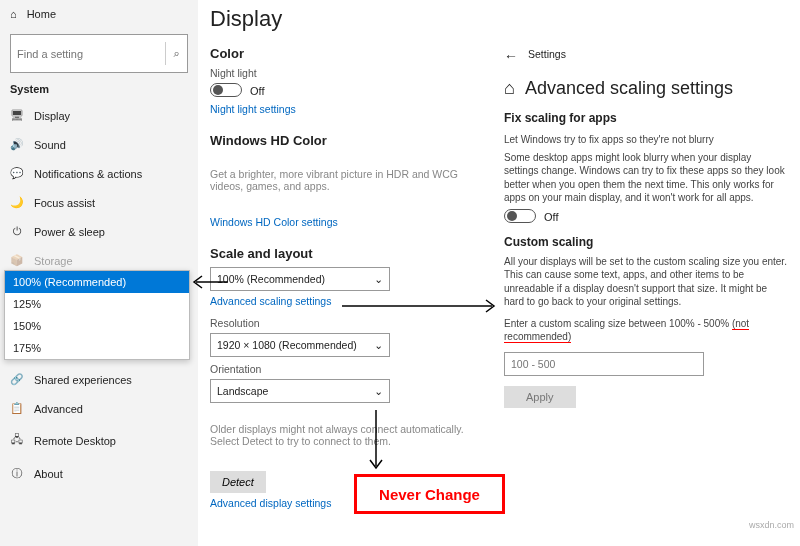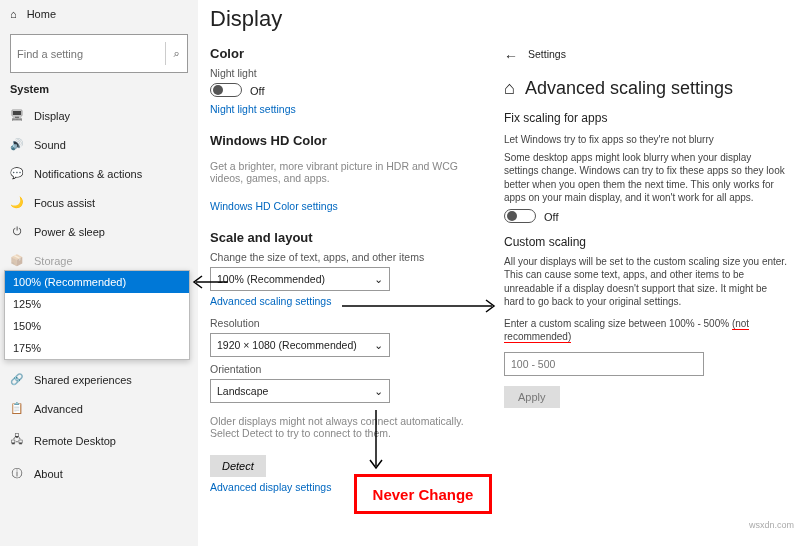--- a/index.html
+++ b/index.html
@@ -16,33 +16,33 @@
 .dropdown-overlay .opt { padding: 5px 8px; font-size: 11px; cursor: pointer; }
 .dropdown-overlay .opt.sel { background: #0078d7; color: #fff; }
 .mid-pane { position: absolute; left: 198px; top: 0; width: 290px; padding: 6px 12px; }
 .mid-pane h1 { font-size: 22px; font-weight: 400; margin-bottom: 10px; }
 .mid-pane h2 { font-size: 13px; font-weight: 600; margin-top: 14px; margin-bottom: 6px; }
 .mid-pane .lbl { font-size: 10.5px; color: #555; margin: 6px 0 4px; }
 .toggle { display: flex; align-items: flex-end; gap: 8px; margin: 2px 0; }
 .toggle-switch { width: 32px; height: 14px; border: 1px solid #555; border-radius: 8px; position: relative; }
 .toggle-knob { width: 10px; height: 10px; border-radius: 50%; background: #555; position: absolute; top: 1px; left: 2px; }
 .link { color: #0067c0; cursor: pointer; font-size: 10.5px; margin: 4px 0; display: inline-block; }
-.desc { color: #888; font-size: 10.5px; margin: 12px 0; }
+.desc { color: #888; font-size: 10.5px; margin: 20px 0; }
 .select { border: 1px solid #999; width: 180px; height: 24px; display: flex; align-items: center; justify-content: space-between; padding: 0 6px; font-size: 10.5px; background: #fff; }
 .detect-btn { background: #ddd; border: none; padding: 5px 12px; font-size: 11px; margin-top: 4px; cursor: pointer; font-style: italic; }
 .right-pane { position: absolute; left: 498px; top: 40px; width: 300px; padding: 6px 10px 6px 6px; }
 .right-head { display: flex; align-items: center; gap: 10px; margin-bottom: 16px; }
 .right-pane h1 { font-size: 18px; font-weight: 400; margin: 8px 0 12px; display: flex; align-items: center; gap: 10px; }
-.right-pane h2 { font-size: 12px; font-weight: 400; margin: 12px 0 6px; }
+.right-pane h2 { font-size: 12px; font-weight: 700; margin: 12px 0 6px; }
 .right-pane p { font-size: 10px; color: #444; margin: 4px 0; line-height: 1.35; }
 .custom-input { border: 1px solid #999; width: 200px; height: 24px; padding: 0 6px; font-size: 10.5px; color: #888; margin-top: 4px; }
-.apply-btn { background: #ddd; border: none; padding: 5px 14px; font-size: 11px; margin-top: 10px; color: #777; cursor: pointer; }
+.apply-btn { background: #ddd; border: none; padding: 5px 22px; font-size: 11px; margin-top: 10px; color: #777; cursor: pointer; }
 .underline-red { border-bottom: 1.5px solid red; }
 svg.arrow { position: absolute; pointer-events: none; }
-.never-box { position: absolute; left: 354px; top: 474px; width: 138px; height: 40px; border: 3px solid red; color: red; font-weight: 700; font-size: 15px; display: flex; align-items: center; justify-content: center; background: #fff; }
+.never-box { position: absolute; left: 354px; top: 474px; width: 151px; height: 40px; border: 3px solid red; color: red; font-weight: 700; font-size: 15px; display: flex; align-items: center; justify-content: center; background: #fff; }
 .watermark { position: absolute; bottom: 16px; right: 6px; font-size: 9px; color: #aaa; }
 </style>
 </head>
 <body>
 
 <div class="left-pane">
   <div class="home-row">
     <span class="ic">⌂</span>
     <span>Home</span>
   </div>
@@ -115,21 +115,20 @@
       </div>
     <span>Off</span>
   </div>
   <span class="link">Night light settings</span>
 
   <h2>Windows HD Color</h2>
   <div class="desc">Get a brighter, more vibrant picture in HDR and WCG videos, games, and apps.</div>
   <span class="link">Windows HD Color settings</span>
 
   <h2>Scale and layout</h2>
-  <div class="lbl">Change the size of text, apps, and other items</div>
   <div class="select">
     <span>100% (Recommended)</span>
     <span>⌄</span>
   </div>
   <span class="link">Advanced scaling settings</span>
 
   <div class="lbl">Resolution</div>
   <div class="select">
     <span>1920 × 1080 (Recommended)</span>
     <span>⌄</span>

